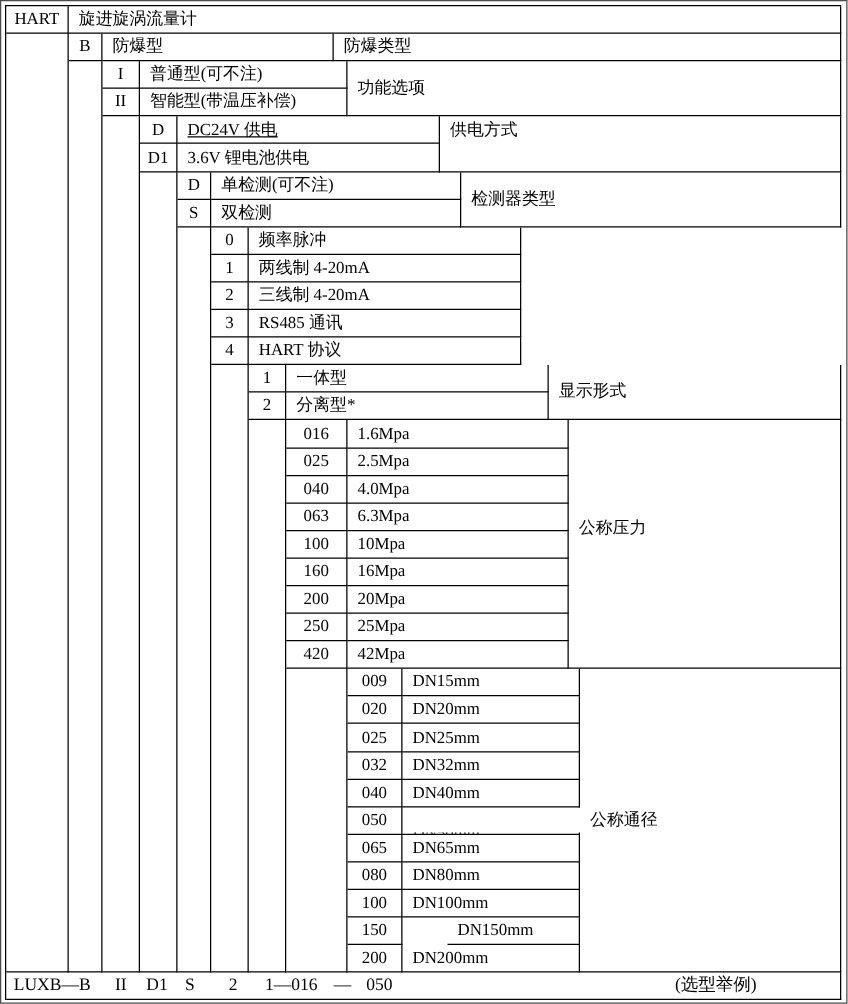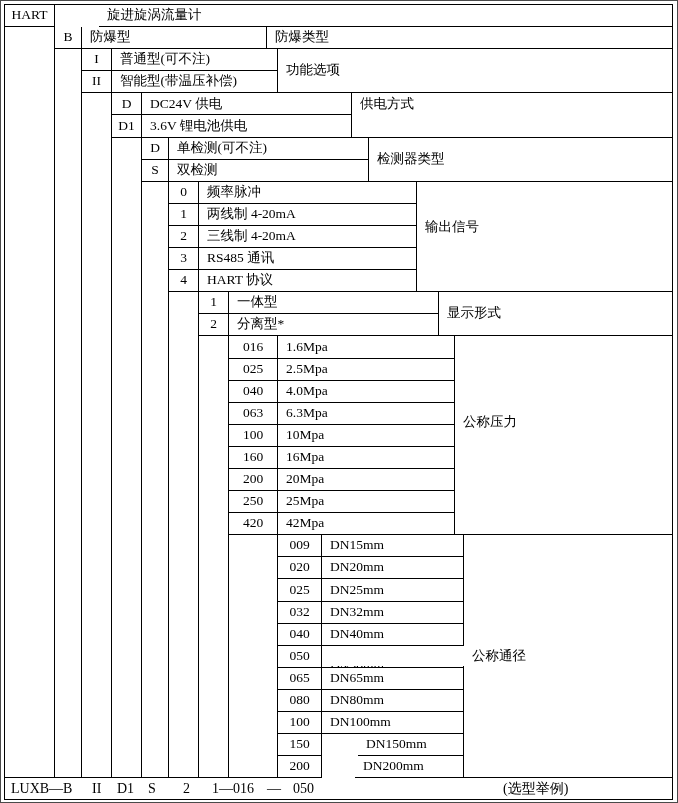--- a/index.html
+++ b/index.html
@@ -34,47 +34,46 @@
     position:absolute;top:50%;transform:translateY(-50%);
     white-space:nowrap;font-size:14px;
   }
 </style>
 </head>
 <body>
 
 <div class="frame" data-name="image-frame"></div>
 <div class="selection-table" data-name="selection-grid">
     <div class="cell center" data-name="model-code" style="grid-area: 1 / 1 / span 1 / span 1;">HART</div>
-    <div class="cell left" data-name="model-name" style="grid-area: 1 / 2 / span 1 / span 16; margin-left: 44px;">旋进旋涡流量计</div>
+    <div class="cell left" data-name="model-name" style="grid-area: 1 / 2 / span 1 / span 16;">旋进旋涡流量计</div>
     <div class="cell spacer" data-name="spacer-col-a" style="grid-area: 2 / 1 / span 34 / span 1;"></div>
     <div class="cell center" data-name="code-explosion-proof" style="grid-area: 2 / 2 / span 1 / span 1;">B</div>
     <div class="cell left" data-name="desc-explosion-proof" style="grid-area: 2 / 3 / span 1 / span 6;">防爆型</div>
     <div class="cell left" data-name="label-explosion-proof-type" style="grid-area: 2 / 9 / span 1 / span 9;">防爆类型</div>
     <div class="cell spacer" data-name="spacer-col-b" style="grid-area: 3 / 2 / span 33 / span 1;"></div>
     <div class="cell center" data-name="code-standard" style="grid-area: 3 / 3 / span 1 / span 1;">I</div>
     <div class="cell left" data-name="desc-standard" style="grid-area: 3 / 4 / span 1 / span 6;">普通型(可不注)</div>
     <div class="cell left" data-name="label-function-options" style="grid-area: 3 / 10 / span 2 / span 8;">功能选项</div>
     <div class="cell center" data-name="code-smart" style="grid-area: 4 / 3 / span 1 / span 1;">II</div>
     <div class="cell left" data-name="desc-smart" style="grid-area: 4 / 4 / span 1 / span 6;">智能型(带温压补偿)</div>
     <div class="cell spacer" data-name="spacer-col-c" style="grid-area: 5 / 3 / span 31 / span 1;"></div>
     <div class="cell center" data-name="code-dc24v" style="grid-area: 5 / 4 / span 1 / span 1;">D</div>
-    <div class="cell left" data-name="desc-dc24v" style="grid-area: 5 / 5 / span 1 / span 7;">DC24V 供电</div>
+    <div class="cell left" data-name="desc-dc24v" style="grid-area: 5 / 5 / span 1 / span 7; text-decoration: underline;">DC24V 供电</div>
     <div class="cell left" data-name="label-power-supply" style="grid-area: 5 / 12 / span 2 / span 6;">供电方式</div>
     <div class="cell center" data-name="code-battery" style="grid-area: 6 / 4 / span 1 / span 1;">D1</div>
     <div class="cell left" data-name="desc-battery" style="grid-area: 6 / 5 / span 1 / span 7;">3.6V 锂电池供电</div>
     <div class="cell spacer" data-name="spacer-col-d" style="grid-area: 7 / 4 / span 29 / span 1;"></div>
     <div class="cell center" data-name="code-single-detect" style="grid-area: 7 / 5 / span 1 / span 1;">D</div>
     <div class="cell left" data-name="desc-single-detect" style="grid-area: 7 / 6 / span 1 / span 7;">单检测(可不注)</div>
     <div class="cell left" data-name="label-detector-type" style="grid-area: 7 / 13 / span 2 / span 5;">检测器类型</div>
     <div class="cell center" data-name="code-dual-detect" style="grid-area: 8 / 5 / span 1 / span 1;">S</div>
     <div class="cell left" data-name="desc-dual-detect" style="grid-area: 8 / 6 / span 1 / span 7;">双检测</div>
     <div class="cell spacer" data-name="spacer-col-e" style="grid-area: 9 / 5 / span 27 / span 1;"></div>
     <div class="cell center" data-name="code-output-0" style="grid-area: 9 / 6 / span 1 / span 1;">0</div>
     <div class="cell left" data-name="desc-output-0" style="grid-area: 9 / 7 / span 1 / span 7;">频率脉冲</div>
-    <div class="cell left" data-name="label-output-signal" style="grid-area: 9 / 14 / span 5 / span 4;">输出信号</div>
     <div class="cell center" data-name="code-output-1" style="grid-area: 10 / 6 / span 1 / span 1;">1</div>
     <div class="cell left" data-name="desc-output-1" style="grid-area: 10 / 7 / span 1 / span 7;">两线制 4-20mA</div>
     <div class="cell center" data-name="code-output-2" style="grid-area: 11 / 6 / span 1 / span 1;">2</div>
     <div class="cell left" data-name="desc-output-2" style="grid-area: 11 / 7 / span 1 / span 7;">三线制 4-20mA</div>
     <div class="cell center" data-name="code-output-3" style="grid-area: 12 / 6 / span 1 / span 1;">3</div>
     <div class="cell left" data-name="desc-output-3" style="grid-area: 12 / 7 / span 1 / span 7;">RS485 通讯</div>
     <div class="cell center" data-name="code-output-4" style="grid-area: 13 / 6 / span 1 / span 1;">4</div>
     <div class="cell left" data-name="desc-output-4" style="grid-area: 13 / 7 / span 1 / span 7;">HART 协议</div>
     <div class="cell spacer" data-name="spacer-col-f" style="grid-area: 14 / 6 / span 22 / span 1;"></div>
     <div class="cell center" data-name="code-integrated" style="grid-area: 14 / 7 / span 1 / span 1;">1</div>
@@ -118,25 +117,25 @@
     <div class="cell left" data-name="desc-dn-050" style="grid-area: 30 / 11 / span 1 / span 6; margin-top: 20px;">DN50mm</div>
     <div class="cell center" data-name="code-dn-065" style="grid-area: 31 / 10 / span 1 / span 1;">065</div>
     <div class="cell left" data-name="desc-dn-065" style="grid-area: 31 / 11 / span 1 / span 6;">DN65mm</div>
     <div class="cell center" data-name="code-dn-080" style="grid-area: 32 / 10 / span 1 / span 1;">080</div>
     <div class="cell left" data-name="desc-dn-080" style="grid-area: 32 / 11 / span 1 / span 6;">DN80mm</div>
     <div class="cell center" data-name="code-dn-100" style="grid-area: 33 / 10 / span 1 / span 1;">100</div>
     <div class="cell left" data-name="desc-dn-100" style="grid-area: 33 / 11 / span 1 / span 6;">DN100mm</div>
     <div class="cell center" data-name="code-dn-150" style="grid-area: 34 / 10 / span 1 / span 1;">150</div>
     <div class="cell left" data-name="desc-dn-150" style="grid-area: 34 / 11 / span 1 / span 6; margin-left: 36px;">DN150mm</div>
     <div class="cell center" data-name="code-dn-200" style="grid-area: 35 / 10 / span 1 / span 1;">200</div>
-    <div class="cell left" data-name="desc-dn-200" style="grid-area: 35 / 11 / span 1 / span 6; margin-left: 33px;">DN200mm</div>
+    <div class="cell left" data-name="desc-dn-200" style="grid-area: 35 / 11 / span 1 / span 6;">DN200mm</div>
     <div class="cell example" data-name="example-row" style="grid-area: 36 / 1 / auto / span 17;">
       <span class="example-item" data-name="example-part-model" style="left: 6px;">LUXB—B</span>
       <span class="example-item" data-name="example-part-function" style="left: 87px;">II</span>
       <span class="example-item" data-name="example-part-power" style="left: 112px;">D1</span>
       <span class="example-item" data-name="example-part-detector" style="left: 143px;">S</span>
       <span class="example-item" data-name="example-part-output" style="left: 178px;">2</span>
       <span class="example-item" data-name="example-part-display-pressure" style="left: 207px;">1—016</span>
       <span class="example-item" data-name="example-part-dash" style="left: 262px;">—</span>
       <span class="example-item" data-name="example-part-diameter" style="left: 288px;">050</span>
-      <span class="example-item" data-name="example-note" style="left: 498px;">(选型举例)</span>
+      <span class="example-item" data-name="example-note" style="left: 535px;">(选型举例)</span>
     </div>
   </div>
 
 </body></html>

